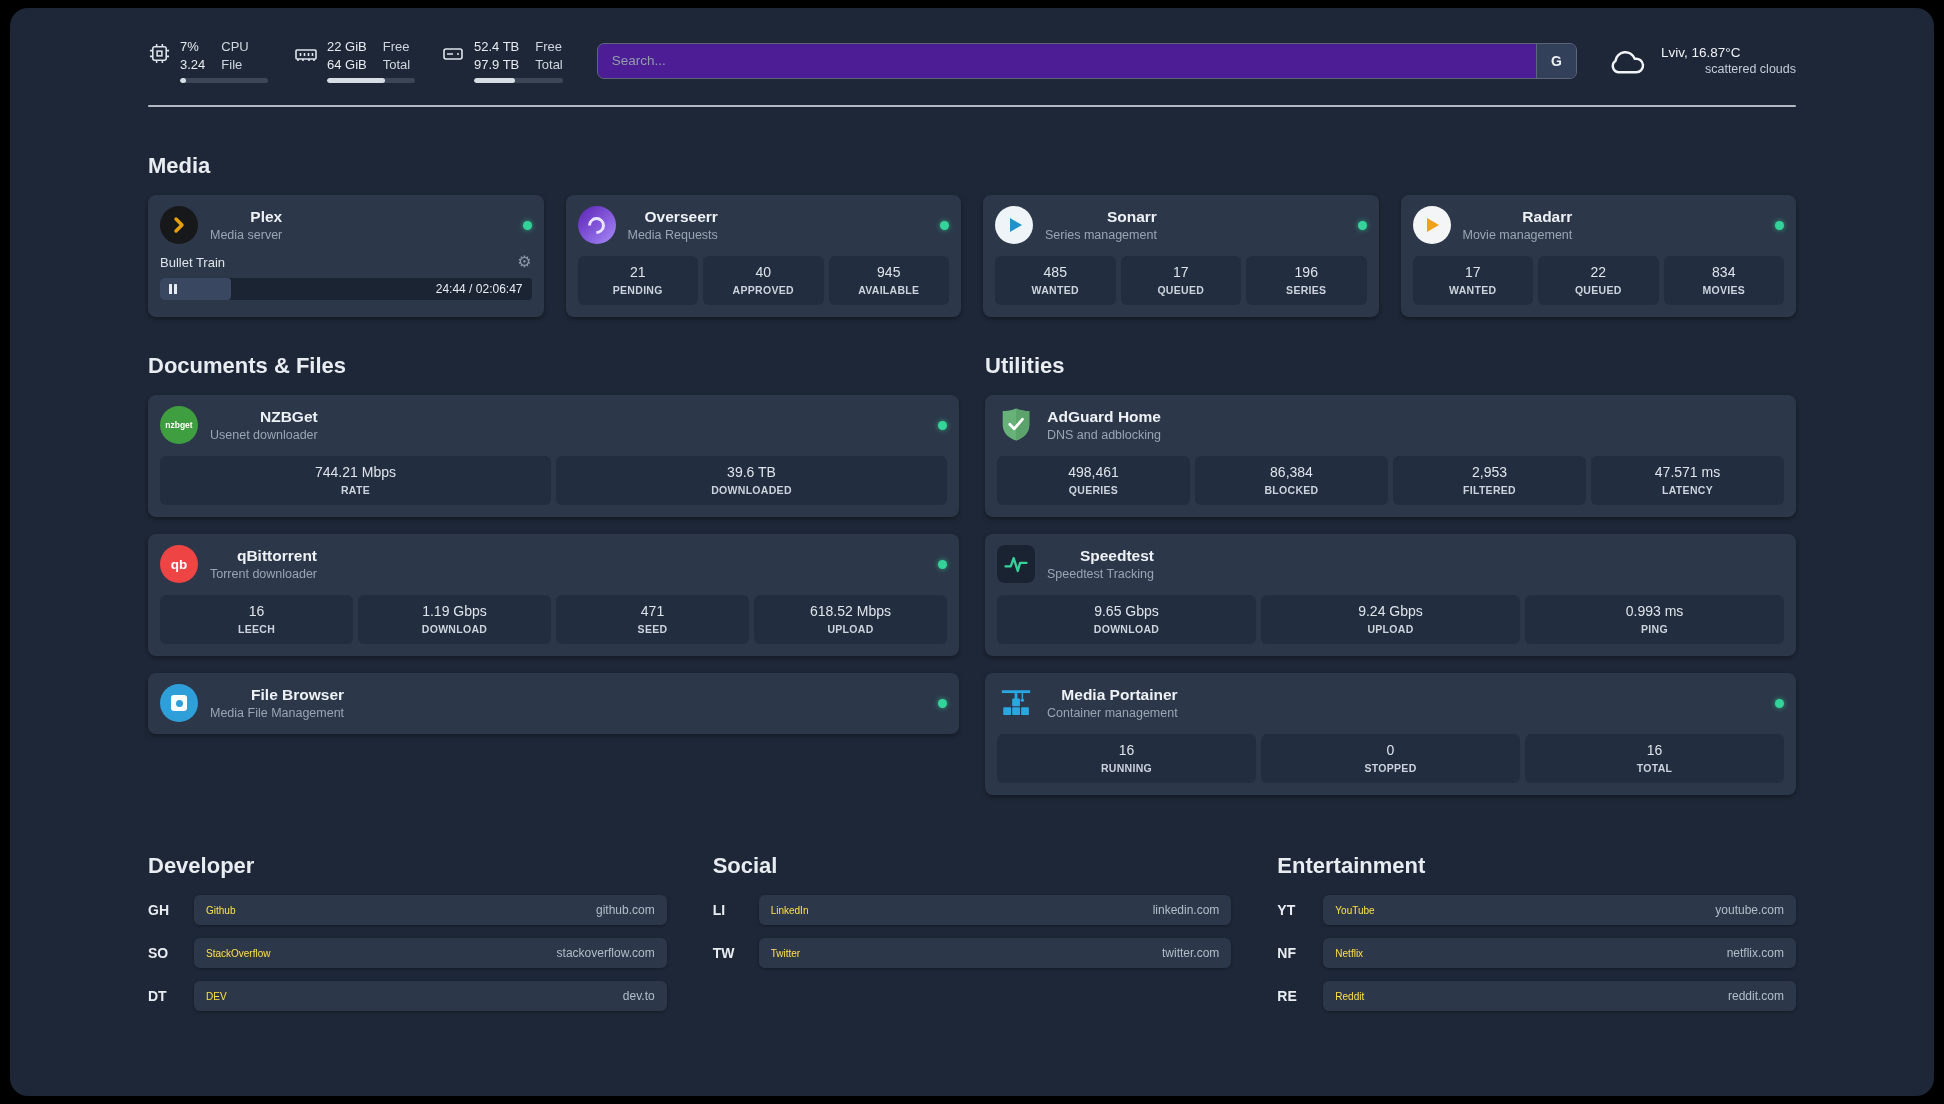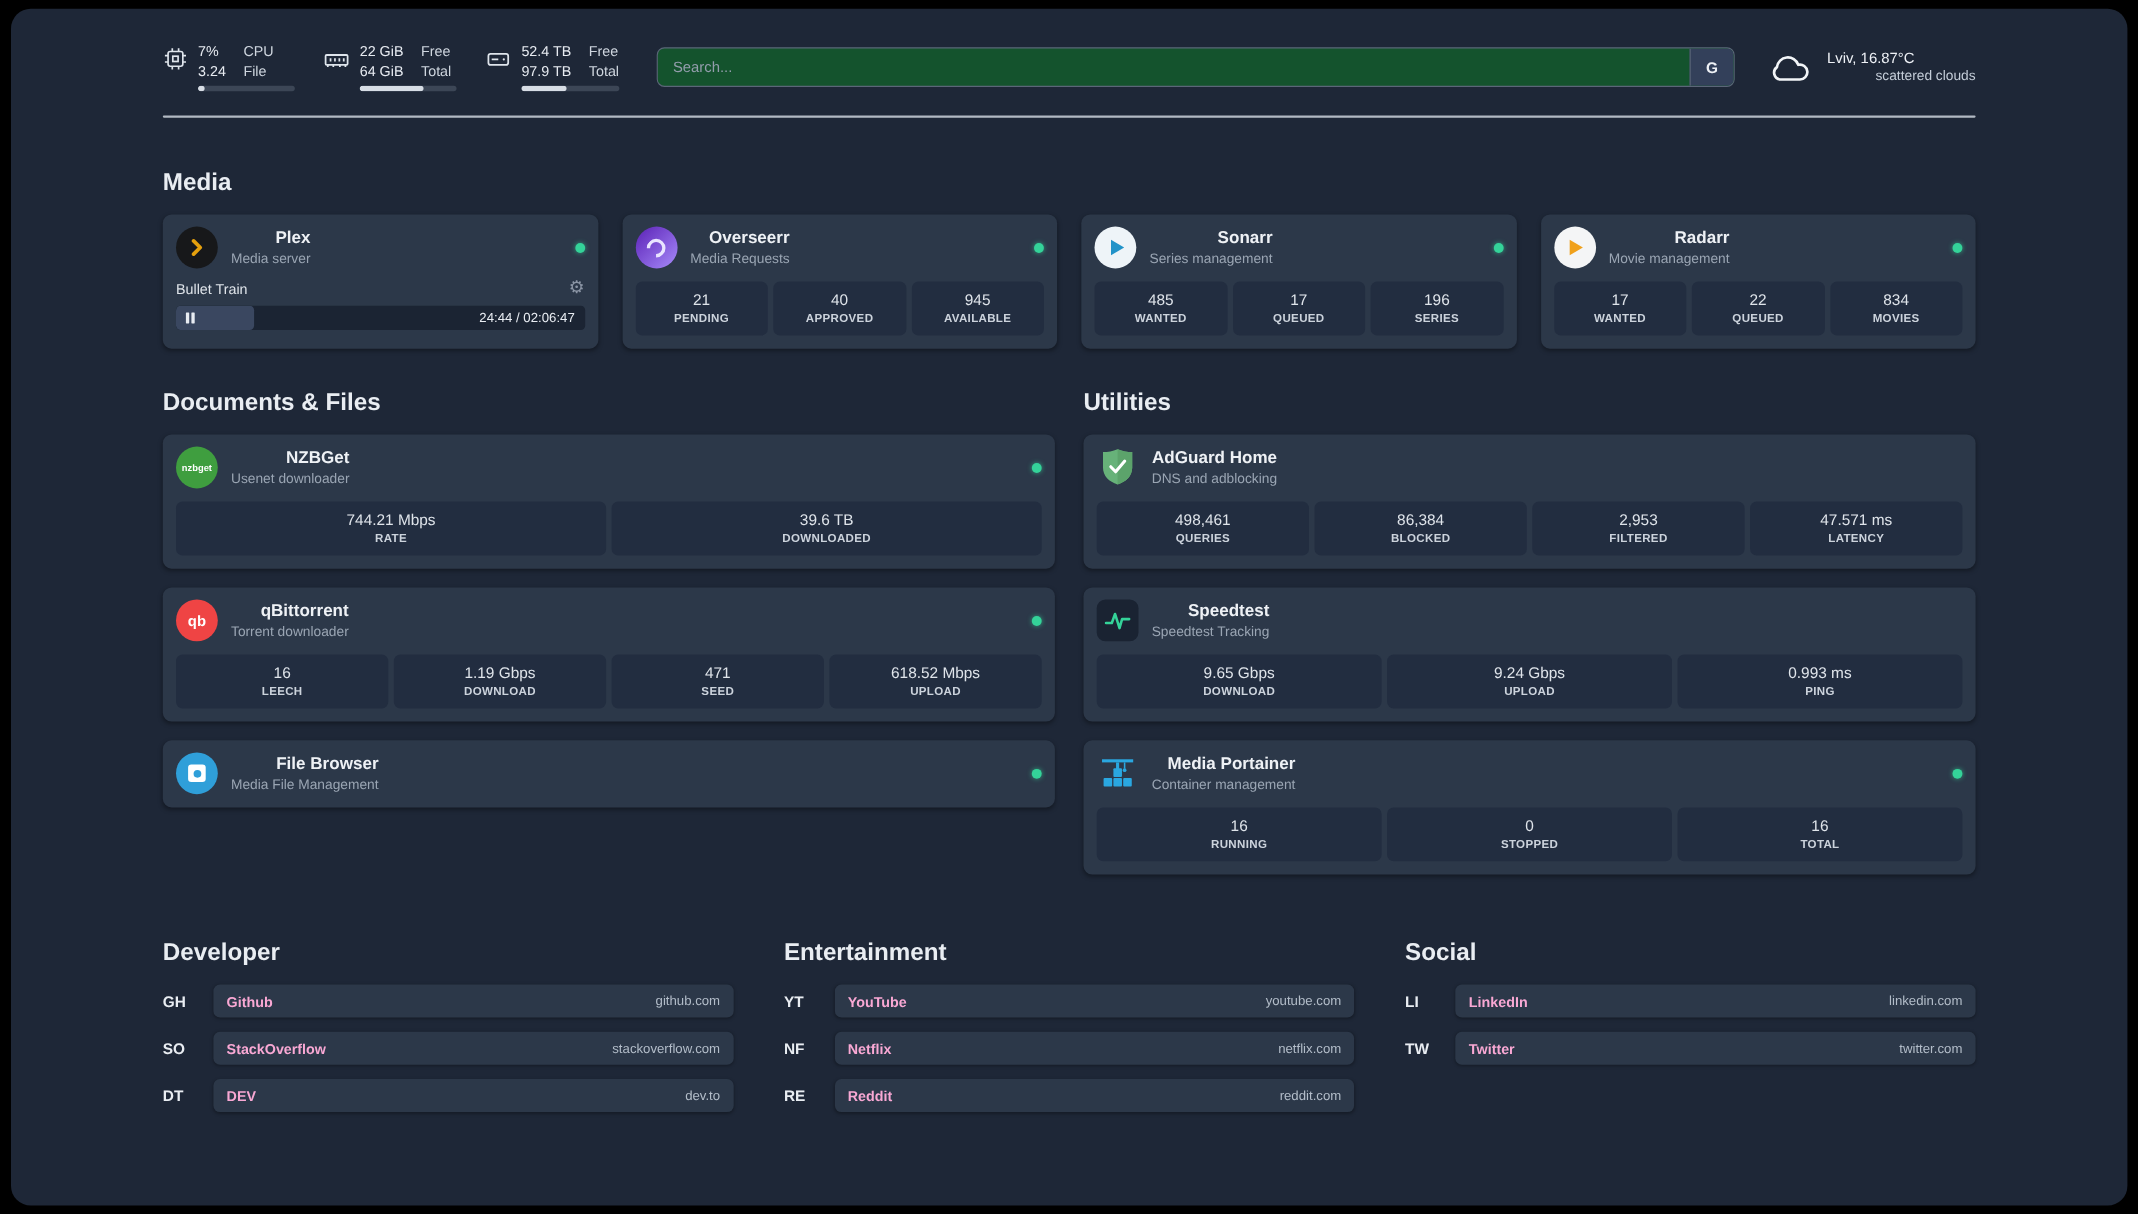--- a/index.html
+++ b/index.html
@@ -12,21 +12,21 @@
   .resources { display:flex; align-items:flex-start; gap:26px; }
   .resource { display:flex; align-items:flex-start; gap:9px; }
   .res-icon { margin-top:4px; flex-shrink:0; }
   .res-body { min-width:88px; }
   .res-grid { display:flex; gap:16px; }
   .res-col { display:flex; flex-direction:column; font-size:13px; line-height:1.35; color:#e7ebf1; white-space:nowrap; }
   .res-col.dim { color:#cfd6df; }
   .res-bar { margin-top:5px; height:5px; border-radius:3px; background:#3c4656; overflow:hidden; }
   .res-bar .fill { height:100%; background:#d7dde5; border-radius:3px; }
 
-  .searchwrap { flex:1; display:flex; align-items:stretch; height:36px; margin:0 30px 0 34px; border:1px solid #5b6678; border-radius:7px; background:#14532d; overflow:hidden; }
+  .searchwrap { flex:1; display:flex; align-items:stretch; height:36px; margin:0 30px 0 34px; border:1px solid #5b6678; border-radius:7px; background:#4c1d95; overflow:hidden; }
   .searchwrap input { flex:1; background:transparent; border:none; outline:none; padding:0 14px; font-size:13.5px; color:#e7ebf1; font-family:"Liberation Sans", sans-serif; }
   .searchwrap input::placeholder { color:#939dac; }
   .search-btn { width:40px; display:flex; align-items:center; justify-content:center; background:#33405a; border-left:1px solid #5b6678; color:#eef1f6; font-size:14px; font-weight:600; cursor:pointer; }
 
   .weather { display:flex; align-items:center; gap:12px; }
   .weather-text { display:flex; flex-direction:column; }
   .weather-loc { font-size:13.5px; color:#eef1f6; }
   .weather-cond { font-size:12.5px; color:#c4cdd8; margin-top:2px;margin-left:44px; }
 
   .divider { margin-top:22px; height:2px; background:#ccd3dc; opacity:.85; border-radius:1px; }
@@ -59,21 +59,21 @@
   .player-time { position:absolute; right:9px; top:4px; font-size:12px; color:#e8ecf2; }
 
   .two-col { display:grid; grid-template-columns:1fr 1fr; gap:0 26px; align-items:start; margin-top:36px; }
   .stack { display:flex; flex-direction:column; gap:17px; }
 
   
   .bottom-grid { display:grid; grid-template-columns:repeat(3,1fr); gap:46px; margin-top:58px; }
   .bm-row { display:flex; align-items:center; margin-bottom:13px; }
   .bm-abbr { width:46px; font-size:14px; font-weight:600; color:#e9edf2; flex-shrink:0; }
   .bm-pill { flex:1; display:flex; justify-content:space-between; align-items:center; background:#2c3849; border-radius:6px; height:30px; padding:0 12px; cursor:pointer; box-shadow:0 1px 3px rgba(0,0,0,.3); }
-  .bm-name { font-size:13px; color:#f9a8d4;font-weight:bold; }
+  .bm-name { font-size:10px; color:#fde047; }
   .bm-url { font-size:12px; color:#b3bdc9; }
 
   
   .icon-plex { background:#17181a; }
   .icon-overseerr { background:linear-gradient(135deg,#5b21b6,#a78bfa); }
   .icon-overseerr .swirl { width:17px; height:17px; border:3px solid #e9e4ff; border-radius:50%; border-bottom-color:transparent; transform:rotate(45deg); }
   .icon-sonarr { background:#eef4f8; }
   .icon-radarr { background:#f4f5f6; }
   .tri { width:0; height:0; border-top:7px solid transparent; border-bottom:7px solid transparent; margin-left:3px; }
   .tri-blue { border-left:12px solid #2193c9; }
@@ -501,57 +501,57 @@
         <div class="bm-row">
           <span class="bm-abbr">DT</span>
           <div class="bm-pill">
             <span class="bm-name">DEV</span>
             <span class="bm-url">dev.to</span>
           </div>
         </div>
       </div>
 
       <div>
+        <div class="section-title">Social</div>
+        <div class="bm-row">
+          <span class="bm-abbr">LI</span>
+          <div class="bm-pill">
+            <span class="bm-name">LinkedIn</span>
+            <span class="bm-url">linkedin.com</span>
+          </div>
+        </div>
+        <div class="bm-row">
+          <span class="bm-abbr">TW</span>
+          <div class="bm-pill">
+            <span class="bm-name">Twitter</span>
+            <span class="bm-url">twitter.com</span>
+          </div>
+        </div>
+      </div>
+
+      <div>
         <div class="section-title">Entertainment</div>
         <div class="bm-row">
           <span class="bm-abbr">YT</span>
           <div class="bm-pill">
             <span class="bm-name">YouTube</span>
             <span class="bm-url">youtube.com</span>
           </div>
         </div>
         <div class="bm-row">
           <span class="bm-abbr">NF</span>
           <div class="bm-pill">
             <span class="bm-name">Netflix</span>
             <span class="bm-url">netflix.com</span>
           </div>
         </div>
         <div class="bm-row">
           <span class="bm-abbr">RE</span>
           <div class="bm-pill">
             <span class="bm-name">Reddit</span>
             <span class="bm-url">reddit.com</span>
-          </div>
-        </div>
-      </div>
-
-      <div>
-        <div class="section-title">Social</div>
-        <div class="bm-row">
-          <span class="bm-abbr">LI</span>
-          <div class="bm-pill">
-            <span class="bm-name">LinkedIn</span>
-            <span class="bm-url">linkedin.com</span>
-          </div>
-        </div>
-        <div class="bm-row">
-          <span class="bm-abbr">TW</span>
-          <div class="bm-pill">
-            <span class="bm-name">Twitter</span>
-            <span class="bm-url">twitter.com</span>
           </div>
         </div>
       </div>
 
     </div>
   </div>
 </div>
 
 </body></html>

